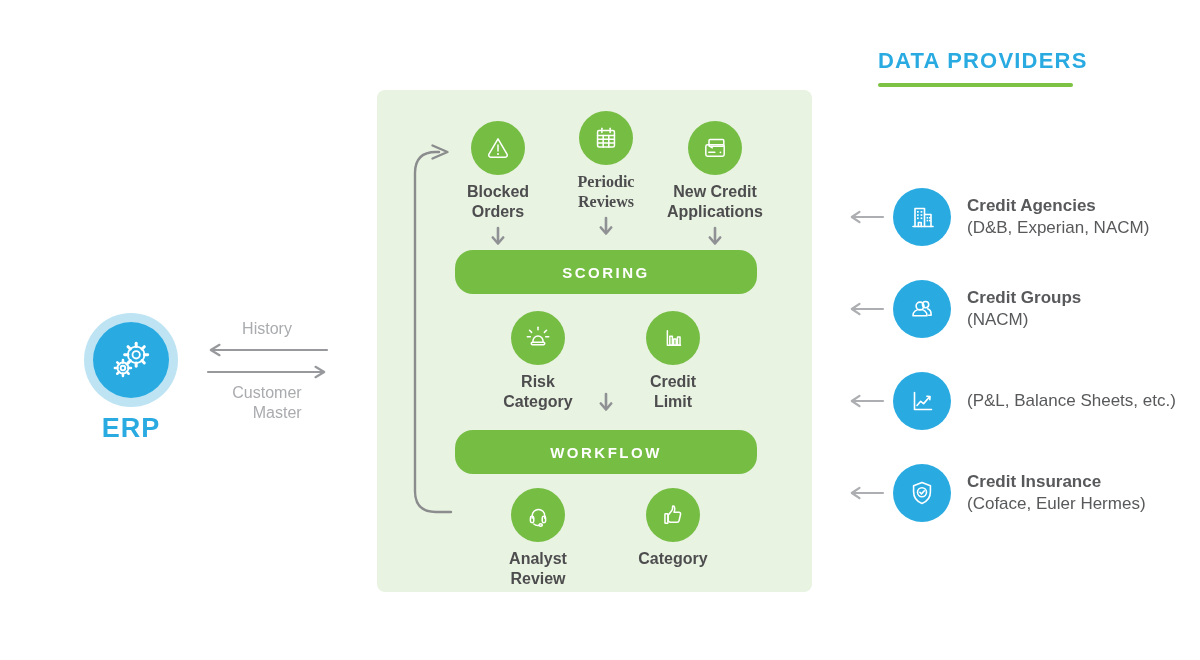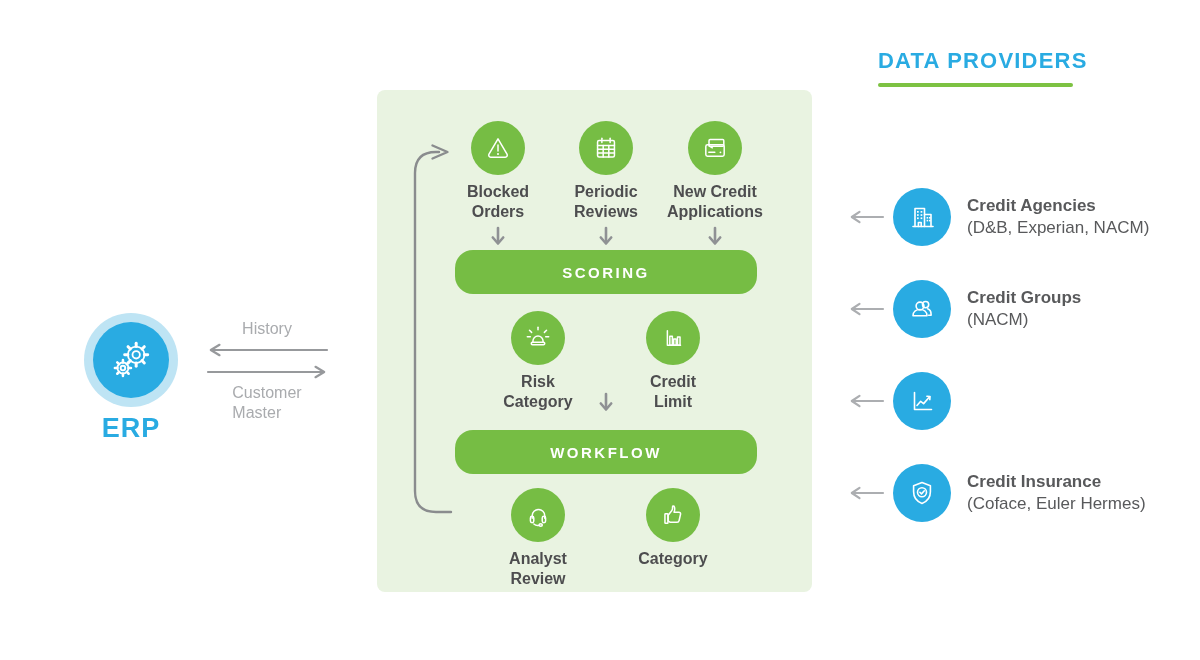--- a/index.html
+++ b/index.html
@@ -17,33 +17,33 @@
   
   .erp-halo{position:absolute;left:84px;top:313px;width:94px;height:94px;border-radius:50%;
     background:var(--halo-blue,#BEE4F4);display:flex;align-items:center;justify-content:center;}
   .erp-inner{width:76px;height:76px;border-radius:50%;background:var(--brand-blue,#29ABE2);
     display:flex;align-items:center;justify-content:center;}
   .erp-label{position:absolute;left:84px;top:413px;width:94px;text-align:center;
     color:var(--brand-blue,#29ABE2);font-size:27px;font-weight:700;letter-spacing:1px;}
   
   .exchange{position:absolute;left:202px;top:319px;width:130px;display:flex;flex-direction:column;align-items:center;}
   .muted{color:var(--muted-text,#A9ABAE);font-size:16px;line-height:20px;font-weight:500;
-    white-space:pre-line;text-align:left;}
+    white-space:pre-line;text-align:right;}
   .exchange svg{margin:4px 0;}
   
   .panel{position:absolute;left:377px;top:90px;width:435px;height:502px;
     background:var(--panel-bg,#E9F3E1);border-radius:8px;}
   .node{position:absolute;width:124px;display:flex;flex-direction:column;align-items:center;}
   .gcircle{width:54px;height:54px;border-radius:50%;background:var(--brand-green,#76BD44);
     display:flex;align-items:center;justify-content:center;flex:none;}
   .node .label{margin-top:7px;font-size:16px;font-weight:700;color:var(--label-dark,#4D4D4F);
     text-align:center;line-height:20px;white-space:pre-line;}
   .node svg.down{margin-top:4px;}
   .node-trigger-1{left:59px;top:31px;}
-  .node-trigger-2{left:167px;top:31px;}
+  .node-trigger-2{left:167px;top:21px;font-family:Liberation Serif, serif;}
   .node-trigger-3{left:276px;top:31px;}
   .stage-bar{position:absolute;left:78px;width:302px;height:44px;border-radius:18px;
     background:var(--brand-green,#76BD44);display:flex;align-items:center;justify-content:center;
     color:#fff;font-size:15px;font-weight:700;letter-spacing:2.5px;}
   #scoring-bar{top:160px;}
   #workflow-bar{top:340px;}
   .node-score-1{left:99px;top:221px;}
   .node-score-2{left:234px;top:221px;}
   .mid-arrow{position:absolute;left:221px;top:302px;}
   .node-flow-1{left:99px;top:398px;}
@@ -309,20 +309,21 @@
       </svg>
     </div>
     <div class="bcircle">
       <svg class="icon" width="32" height="32" viewBox="0 0 32 32">
         <path d="M8.5 7.5 V24.5 H25.5"></path>
         <path d="M11 20.5 L14.7 16.3 L17.6 18.6 L23.6 11.8"></path>
         <path d="M20.9 11.3 L24 11.5 L23.8 14.6"></path>
       </svg>
     </div>
     <div class="ptext">
+      <div class="subtitle">(P&amp;L, Balance Sheets, etc.)</div>
     </div>
   </div>
 
   <div class="provider" id="provider-4">
     <div class="arrow-wrap">
       <svg width="40" height="14" viewBox="0 0 40 14" stroke="#ACAEB1" stroke-width="2.2" fill="none" stroke-linecap="round" stroke-linejoin="round">
         <path d="M38 7 H7"></path>
           <path d="M14.5 1.8 L6.8 7 L14.5 12.2"></path>
       </svg>
     </div>

